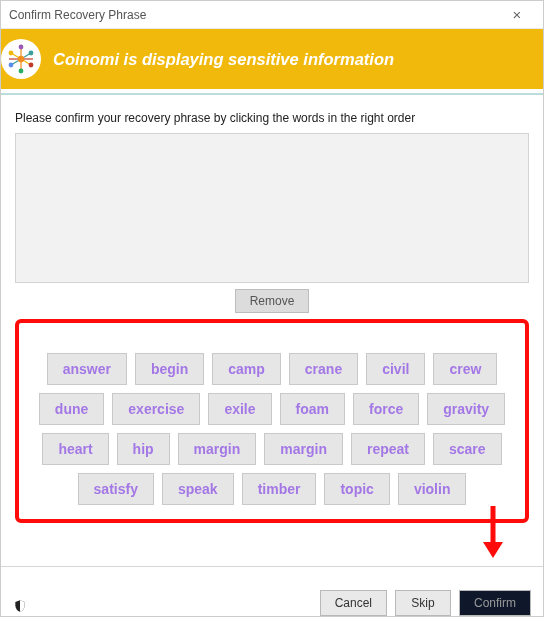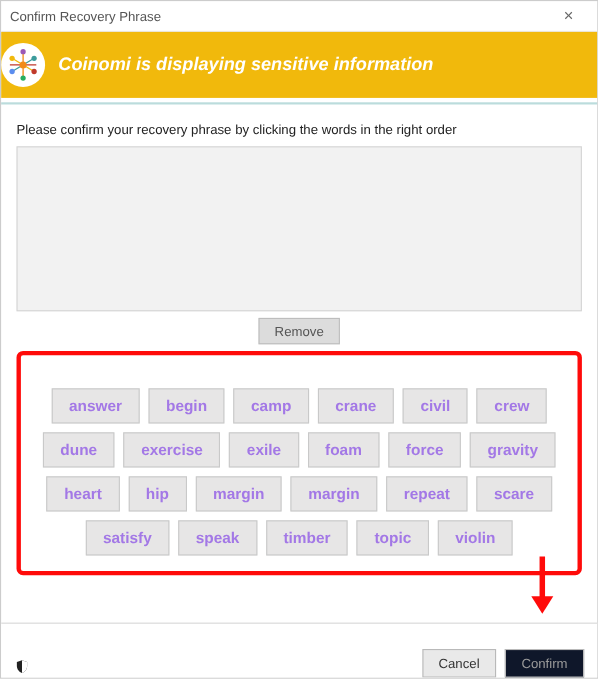--- a/index.html
+++ b/index.html
@@ -195,15 +195,16 @@
 
 <div class="footer">
   <span class="shield">
     <svg width="14" height="14" viewBox="0 0 24 24">
         <path d="M12 2 L20 5 V11 C20 16 16.5 20.5 12 22 C7.5 20.5 4 16 4 11 V5 Z" fill="#222"></path>
         <path d="M12 2 L12 22 C16.5 20.5 20 16 20 11 V5 Z" fill="#fff"></path>
       </svg>
   </span>
   <div class="actions">
     <button class="btn">Cancel</button>
+    <button class="btn">Skip</button>
     <button class="btn disabled">Confirm</button>
   </div>
 </div>
 
 </body></html>

